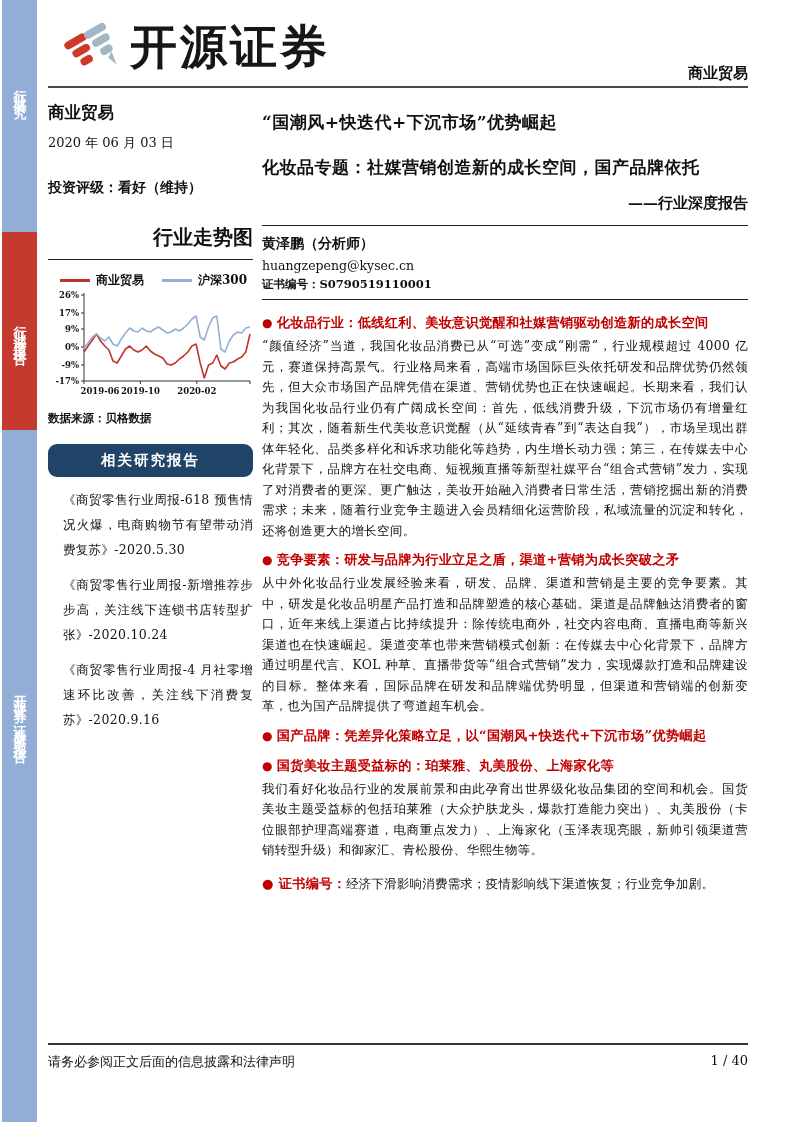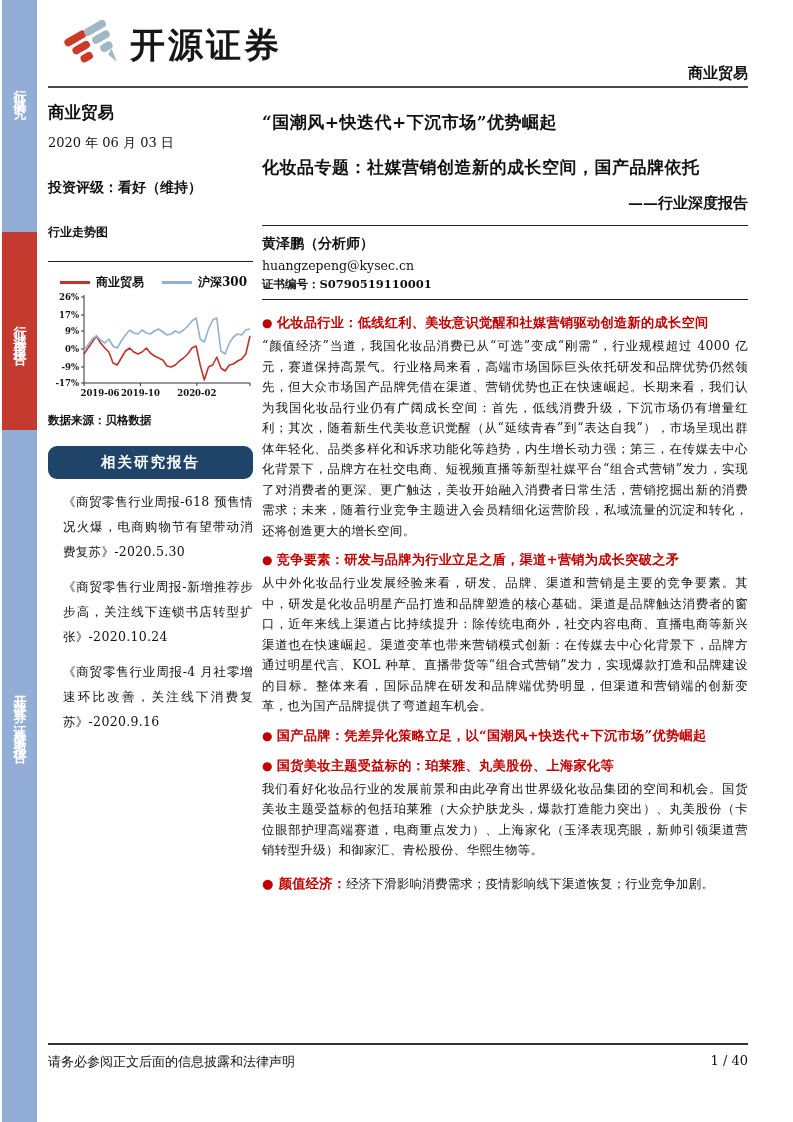--- a/index.html
+++ b/index.html
@@ -15,30 +15,30 @@
   .sb-bot { flex:1; background:#92AED6; padding-top:255px; }
   .vtext { writing-mode:vertical-rl; color:#fff; font-weight:bold; font-size:13px;
            letter-spacing:5px; font-family:"DejaVu Serif", serif; white-space:pre; }
 
   
   .main { position:absolute; left:48px; top:0; width:700px; height:1122px; }
 
   .hdr { position:relative; height:88px; border-bottom:2px solid #4a4a4a; }
   .logo { position:absolute; left:16px; top:16px; display:flex; align-items:center; }
   .logo-mark { width:56px; height:58px; }
-  .logo-text { font-family:"DejaVu Sans", sans-serif; font-weight:900; font-size:35px;
+  .logo-text { font-family:"DejaVu Sans", sans-serif; font-weight:900; font-size:47px;
                letter-spacing:3px; color:#161616; margin-left:10px; }
   .hdr-tag { position:absolute; right:0; bottom:3px; font-weight:bold; font-size:15px; }
 
   
   .leftcol { position:absolute; left:0; top:102px; width:205px; }
   .ind-name { font-weight:bold; font-size:16.5px; }
   .ind-date { font-size:13px; margin-top:10px; }
   .rating { font-weight:bold; font-size:14px; margin-top:27px; }
-  .chart-title { font-weight:bold; font-size:12px; margin-top:27px; padding-bottom:20px; border-bottom:1.5px solid #222; }
+  .chart-title { font-weight:bold; font-size:20px; margin-top:27px; padding-bottom:8px; border-bottom:1.5px solid #222;text-align:right; }
   .legend { display:flex; gap:18px; margin-top:12px; margin-left:12px; font-size:12px; font-weight:bold; align-items:center; }
   .legend-item { display:flex; align-items:center; gap:6px; }
   .legend-line { width:30px; height:3px; }
   .chart-src { font-weight:bold; font-size:11.5px; margin-top:6px; }
   .rel-box { margin-top:18px; background:#1F4467; color:#fff; font-weight:bold; font-size:14.5px;
              text-align:center; padding:7px 0; border-radius:9px; letter-spacing:2px; }
   .rel-list { margin-top:4px;margin-left:15px; }
   .rel-item { font-size:12.5px; line-height:25px; text-align:justify; margin-top:10px; letter-spacing:0.3px; }
 
   
@@ -190,21 +190,21 @@
             <div class="sec-head"><span class="bullet">●</span><span>国产品牌：凭差异化策略立足，以“国潮风+快迭代+下沉市场”优势崛起</span></div>
           </div>
 
           <div class="section">
             <div class="sec-head"><span class="bullet">●</span><span>国货美妆主题受益标的：珀莱雅、丸美股份、上海家化等</span></div>
             <div class="sec-body">我们看好化妆品行业的发展前景和由此孕育出世界级化妆品集团的空间和机会。国货美妆主题受益标的包括珀莱雅（大众护肤龙头，爆款打造能力突出）、丸美股份（卡位眼部护理高端赛道，电商重点发力）、上海家化（玉泽表现亮眼，新帅引领渠道营销转型升级）和御家汇、青松股份、华熙生物等。</div>
           </div>
         </div>
 
       <div class="risk-line">
-        <span class="sec-head-inline"><span class="bullet">●</span> <span>颜值经济：</span></span><span>经济下滑影响消费需求；疫情影响线下渠道恢复；行业竞争加剧。</span>
+        <span class="sec-head-inline"><span class="bullet">●</span> <span>证书编号：</span></span><span>经济下滑影响消费需求；疫情影响线下渠道恢复；行业竞争加剧。</span>
       </div>
     </div>
   </div>
 
   <div class="footer">
     <span>请务必参阅正文后面的信息披露和法律声明</span>
     <span class="pagenum">1 / 40</span>
   </div>
 
 </div>

